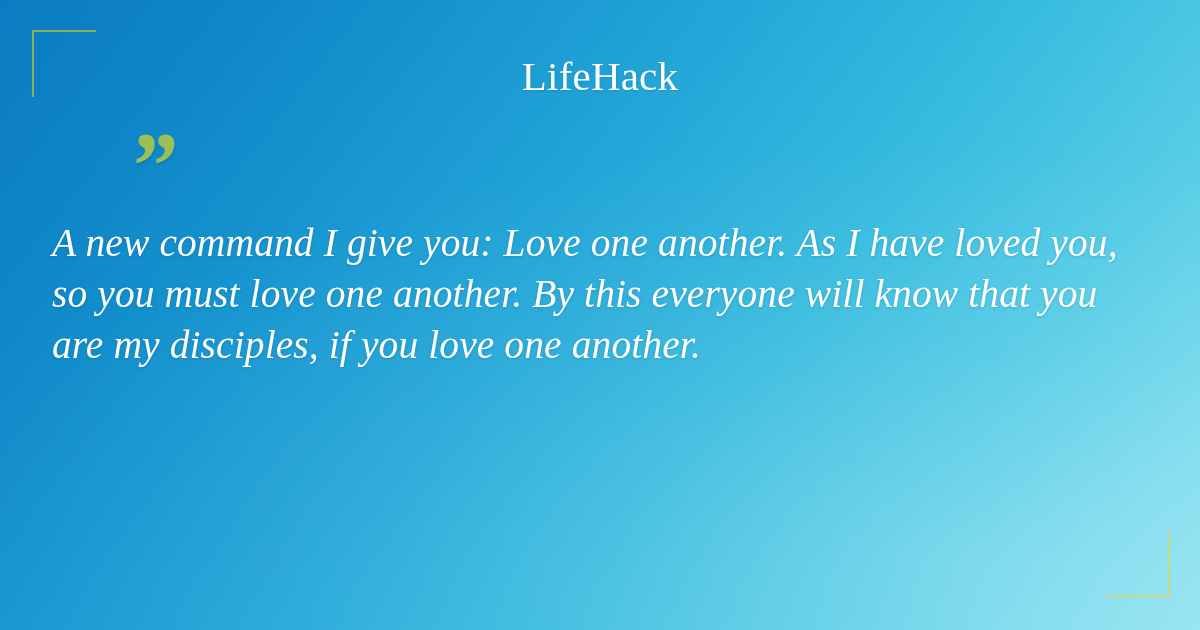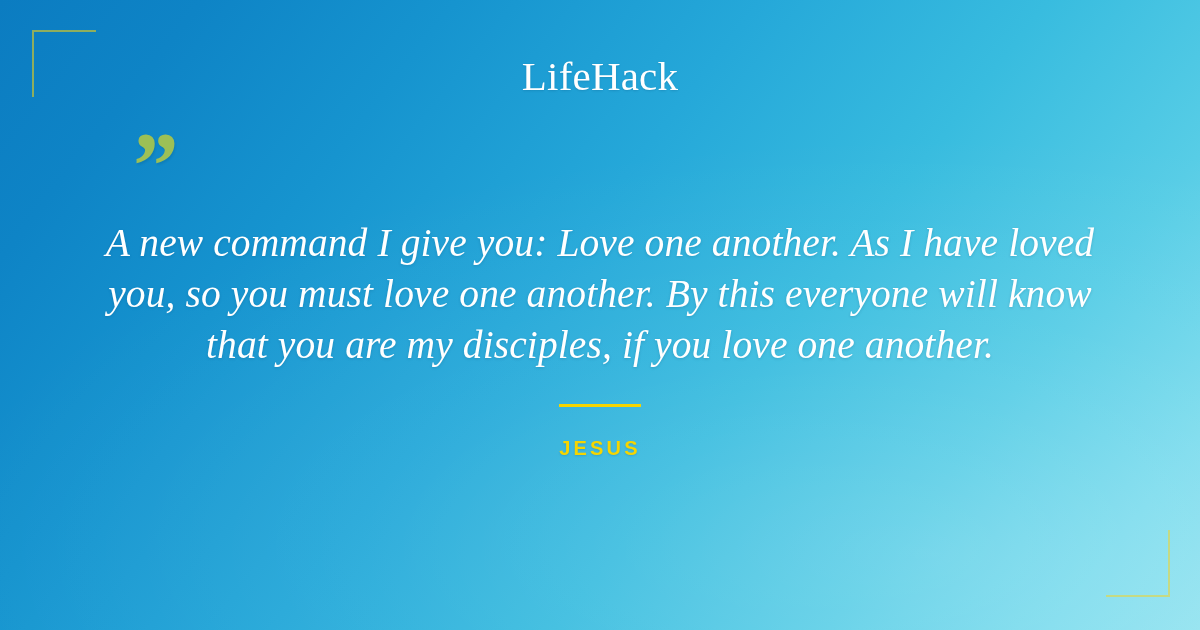--- a/index.html
+++ b/index.html
@@ -89,23 +89,23 @@
     text-shadow: 1px 2px 2px rgba(0,70,110,0.16);
     user-select: none;
   }
 
   
   #quote-block {
     position: absolute;
     left: 0;
     top: 218px;
     width: 1200px;
-    padding: 0 80px;
+    padding: 0 52px;
     box-sizing: border-box;
-    text-align: center;
+    text-align: left;
   }
   #quote-text {
     font-family: "Liberation Serif", serif;
     font-style: italic;
     font-size: 39.5px;
     line-height: 51px;
     color: #ffffff;
     letter-spacing: 0.1px;
     text-shadow: 0 1px 3px rgba(0,60,100,0.20);
     margin: 0;
@@ -145,18 +145,14 @@
   <div class="corner" id="corner-br"></div>
 
   <div id="logo">LifeHack</div>
 
   <div id="quote-mark">”</div>
 
   <div id="quote-block">
     <p id="quote-text">A new command I give you: Love one another. As I have loved you, so you must love one another. By this everyone will know that you are my disciples, if you love one another.</p>
   </div>
 
-  <div id="attribution">
-    <div id="attribution-rule"></div>
-    <div id="attribution-name">JESUS</div>
-  </div>
 
 </div>
 
 </body></html>

